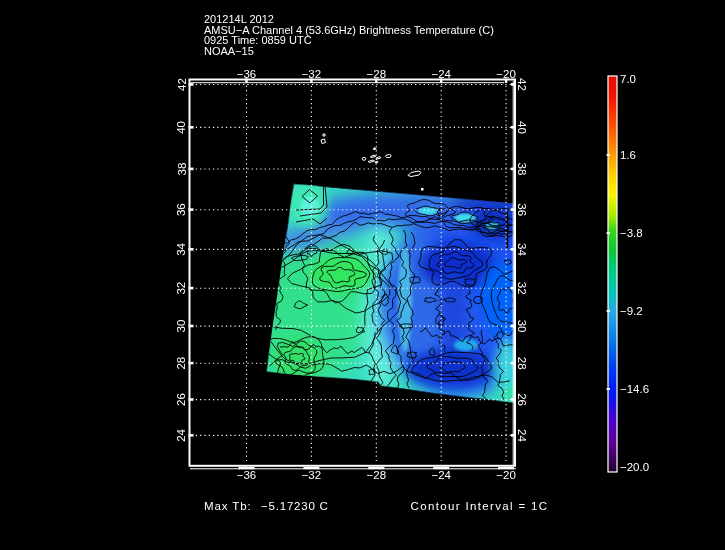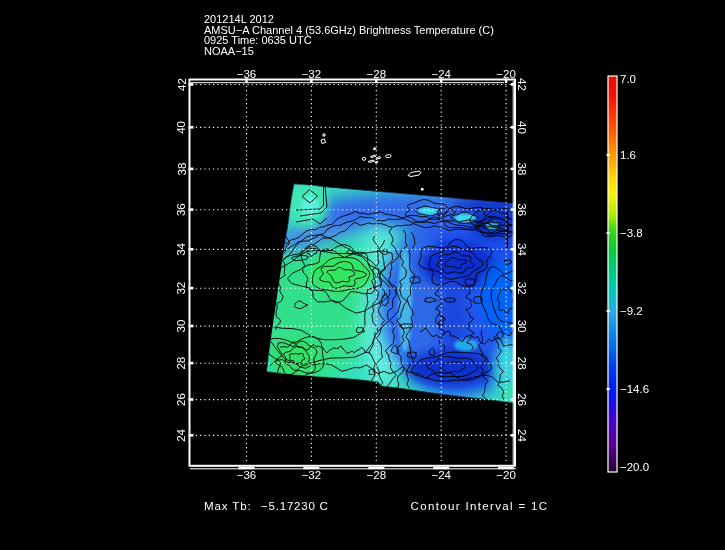--- a/index.html
+++ b/index.html
@@ -264,13 +264,13 @@
 <text x="620" y="467" class="ax" dominant-baseline="central">−20.0</text>
 
 <text x="204" y="509.8" class="ax" letter-spacing="0.9">Max Tb:</text>
 <text x="261" y="509.8" class="ax" letter-spacing="0.8">−5.17230</text>
 <text x="319.5" y="509.8" class="ax">C</text>
 <text x="410.5" y="509.8" class="ax" letter-spacing="1.35">Contour Interval = 1C</text>
 </svg>
 
 <div class="ttl" style="top:13.8px">201214L 2012
 AMSU−A Channel 4 (53.6GHz) Brightness Temperature (C)
-0925 Time: 0635 UTC
+0925 Time: 0859 UTC
 NOAA−15</div>
 </body></html>

